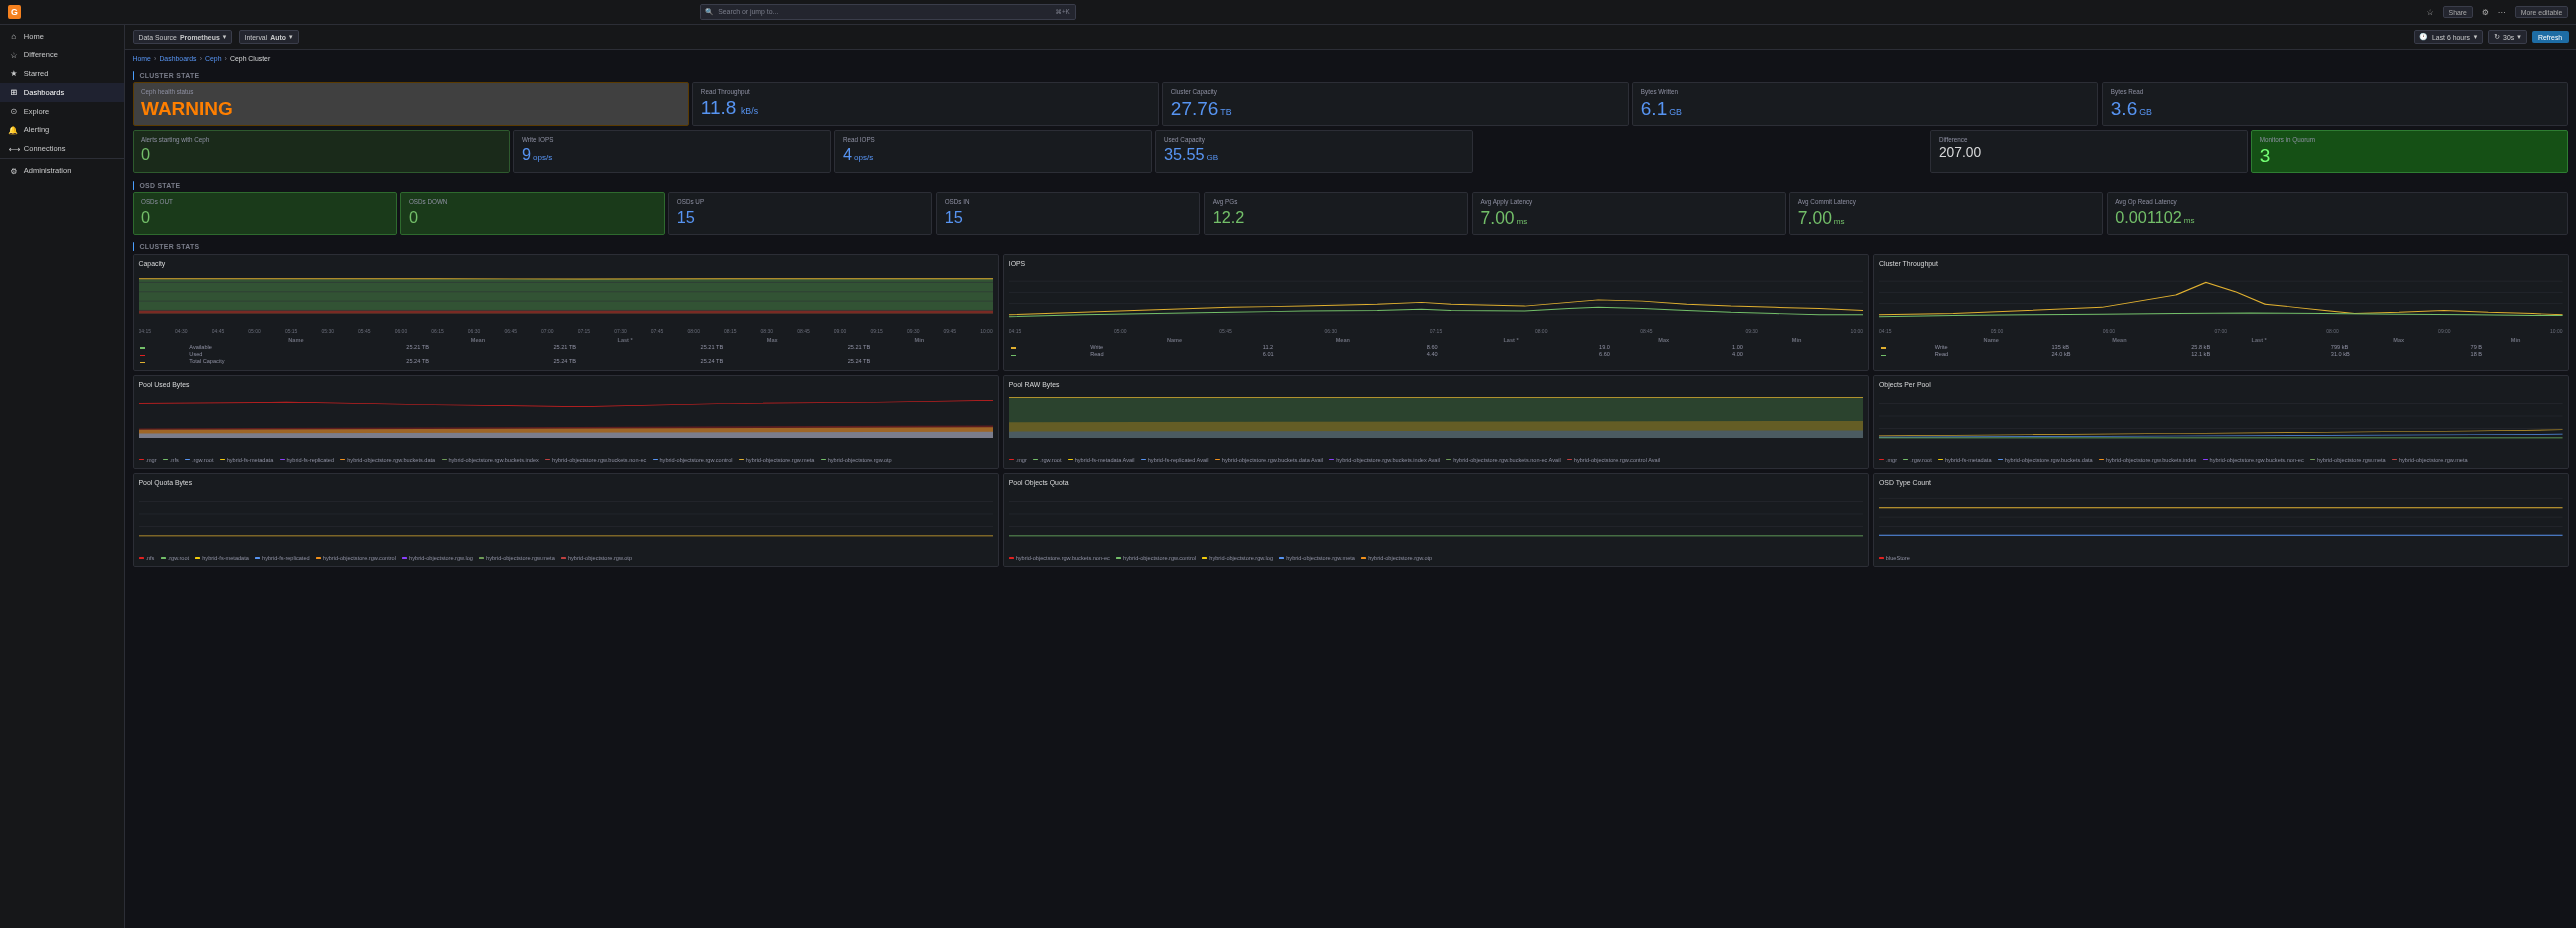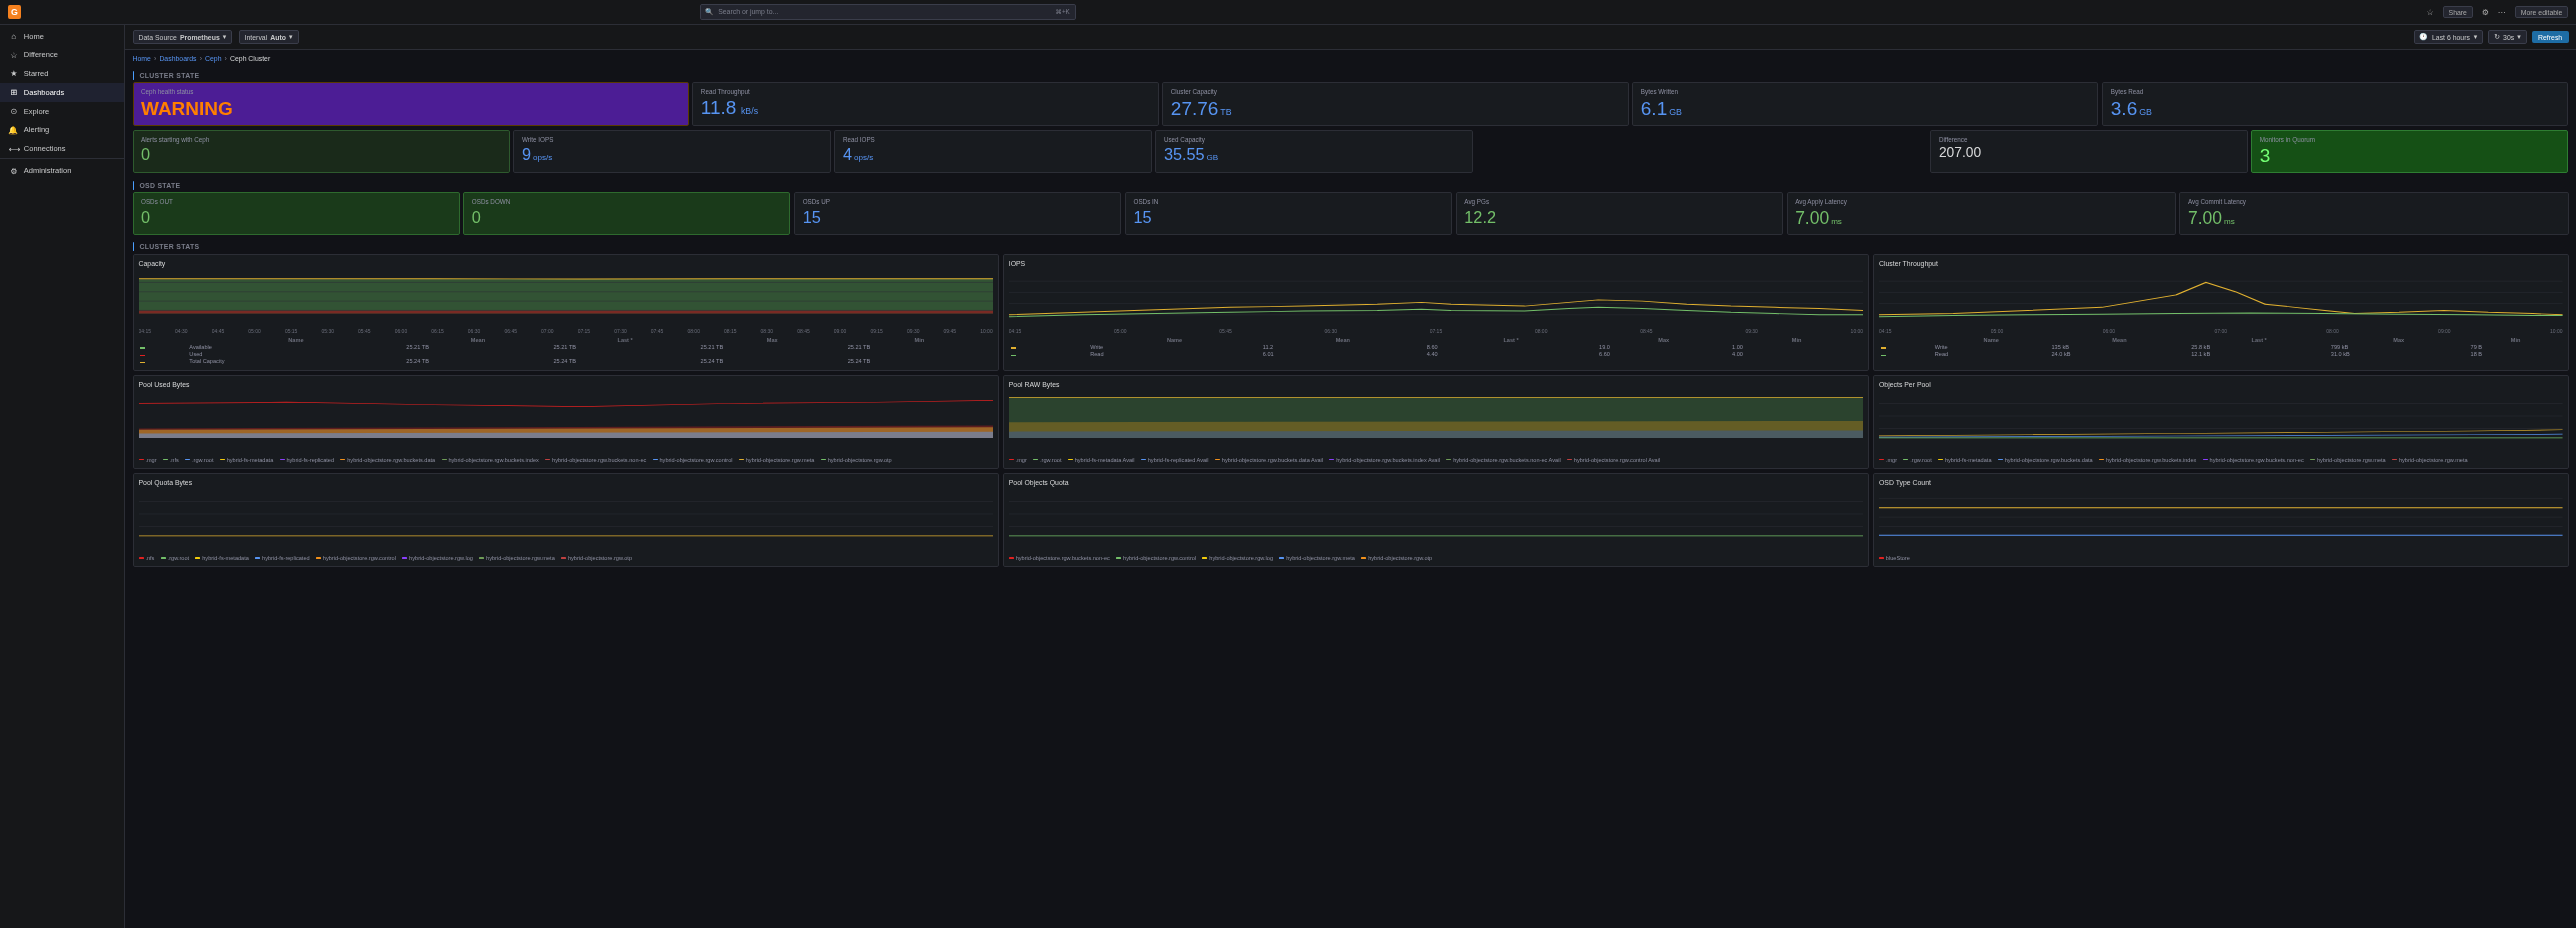--- a/index.html
+++ b/index.html
@@ -354,21 +354,21 @@
     </div>
 
     <div class="dash-content">
 
       <div class="section-header">
         <span>CLUSTER STATE</span>
       </div>
 
       <div class="metrics-row">
 
-        <div class="metric-card" style="flex:1.2;background:#4c1d95;border-color:#5a3a00;">
+        <div class="metric-card" style="flex:1.2;background:#404040;border-color:#5a3a00;">
           <div class="label">Ceph health status</div>
           <div class="warn-text warning-value">WARNING</div>
         </div>
 
 
         <div class="metric-card">
           <div class="label">Read Throughput</div>
           <div class="value">
             <span style="color:#5794f2;font-size:19px;font-weight:400;">11.8</span>
             <span class="unit" style="color:#5794f2;">kB/s</span>
@@ -488,20 +488,27 @@
 
         <div class="osd-card" style="flex:1.2;background:#181b1f;border-color:#2c2e36;">
           <div class="label">Avg Commit Latency</div>
           <div>
             <span style="font-size:17.5px;font-weight:300;color:#73bf69;">7.00</span>
             <span style="font-size:8.1px;color:#73bf69;">ms</span>
           </div>
         </div>
 
 
+        <div class="osd-card" style="flex:1.8;background:#181b1f;border-color:#2c2e36;">
+          <div class="label">Avg Op Read Latency</div>
+          <div>
+            <span style="font-size:16.3px;font-weight:300;color:#73bf69;">0.001102</span>
+            <span style="font-size:8.1px;color:#73bf69;">ms</span>
+          </div>
+        </div>
       </div>
 
       <div class="section-header">
         <span>CLUSTER STATS</span>
       </div>
 
       <div class="charts-row">
 
         <div class="chart-card" style="flex:2.5;">
           <div class="chart-title">Capacity</div>

